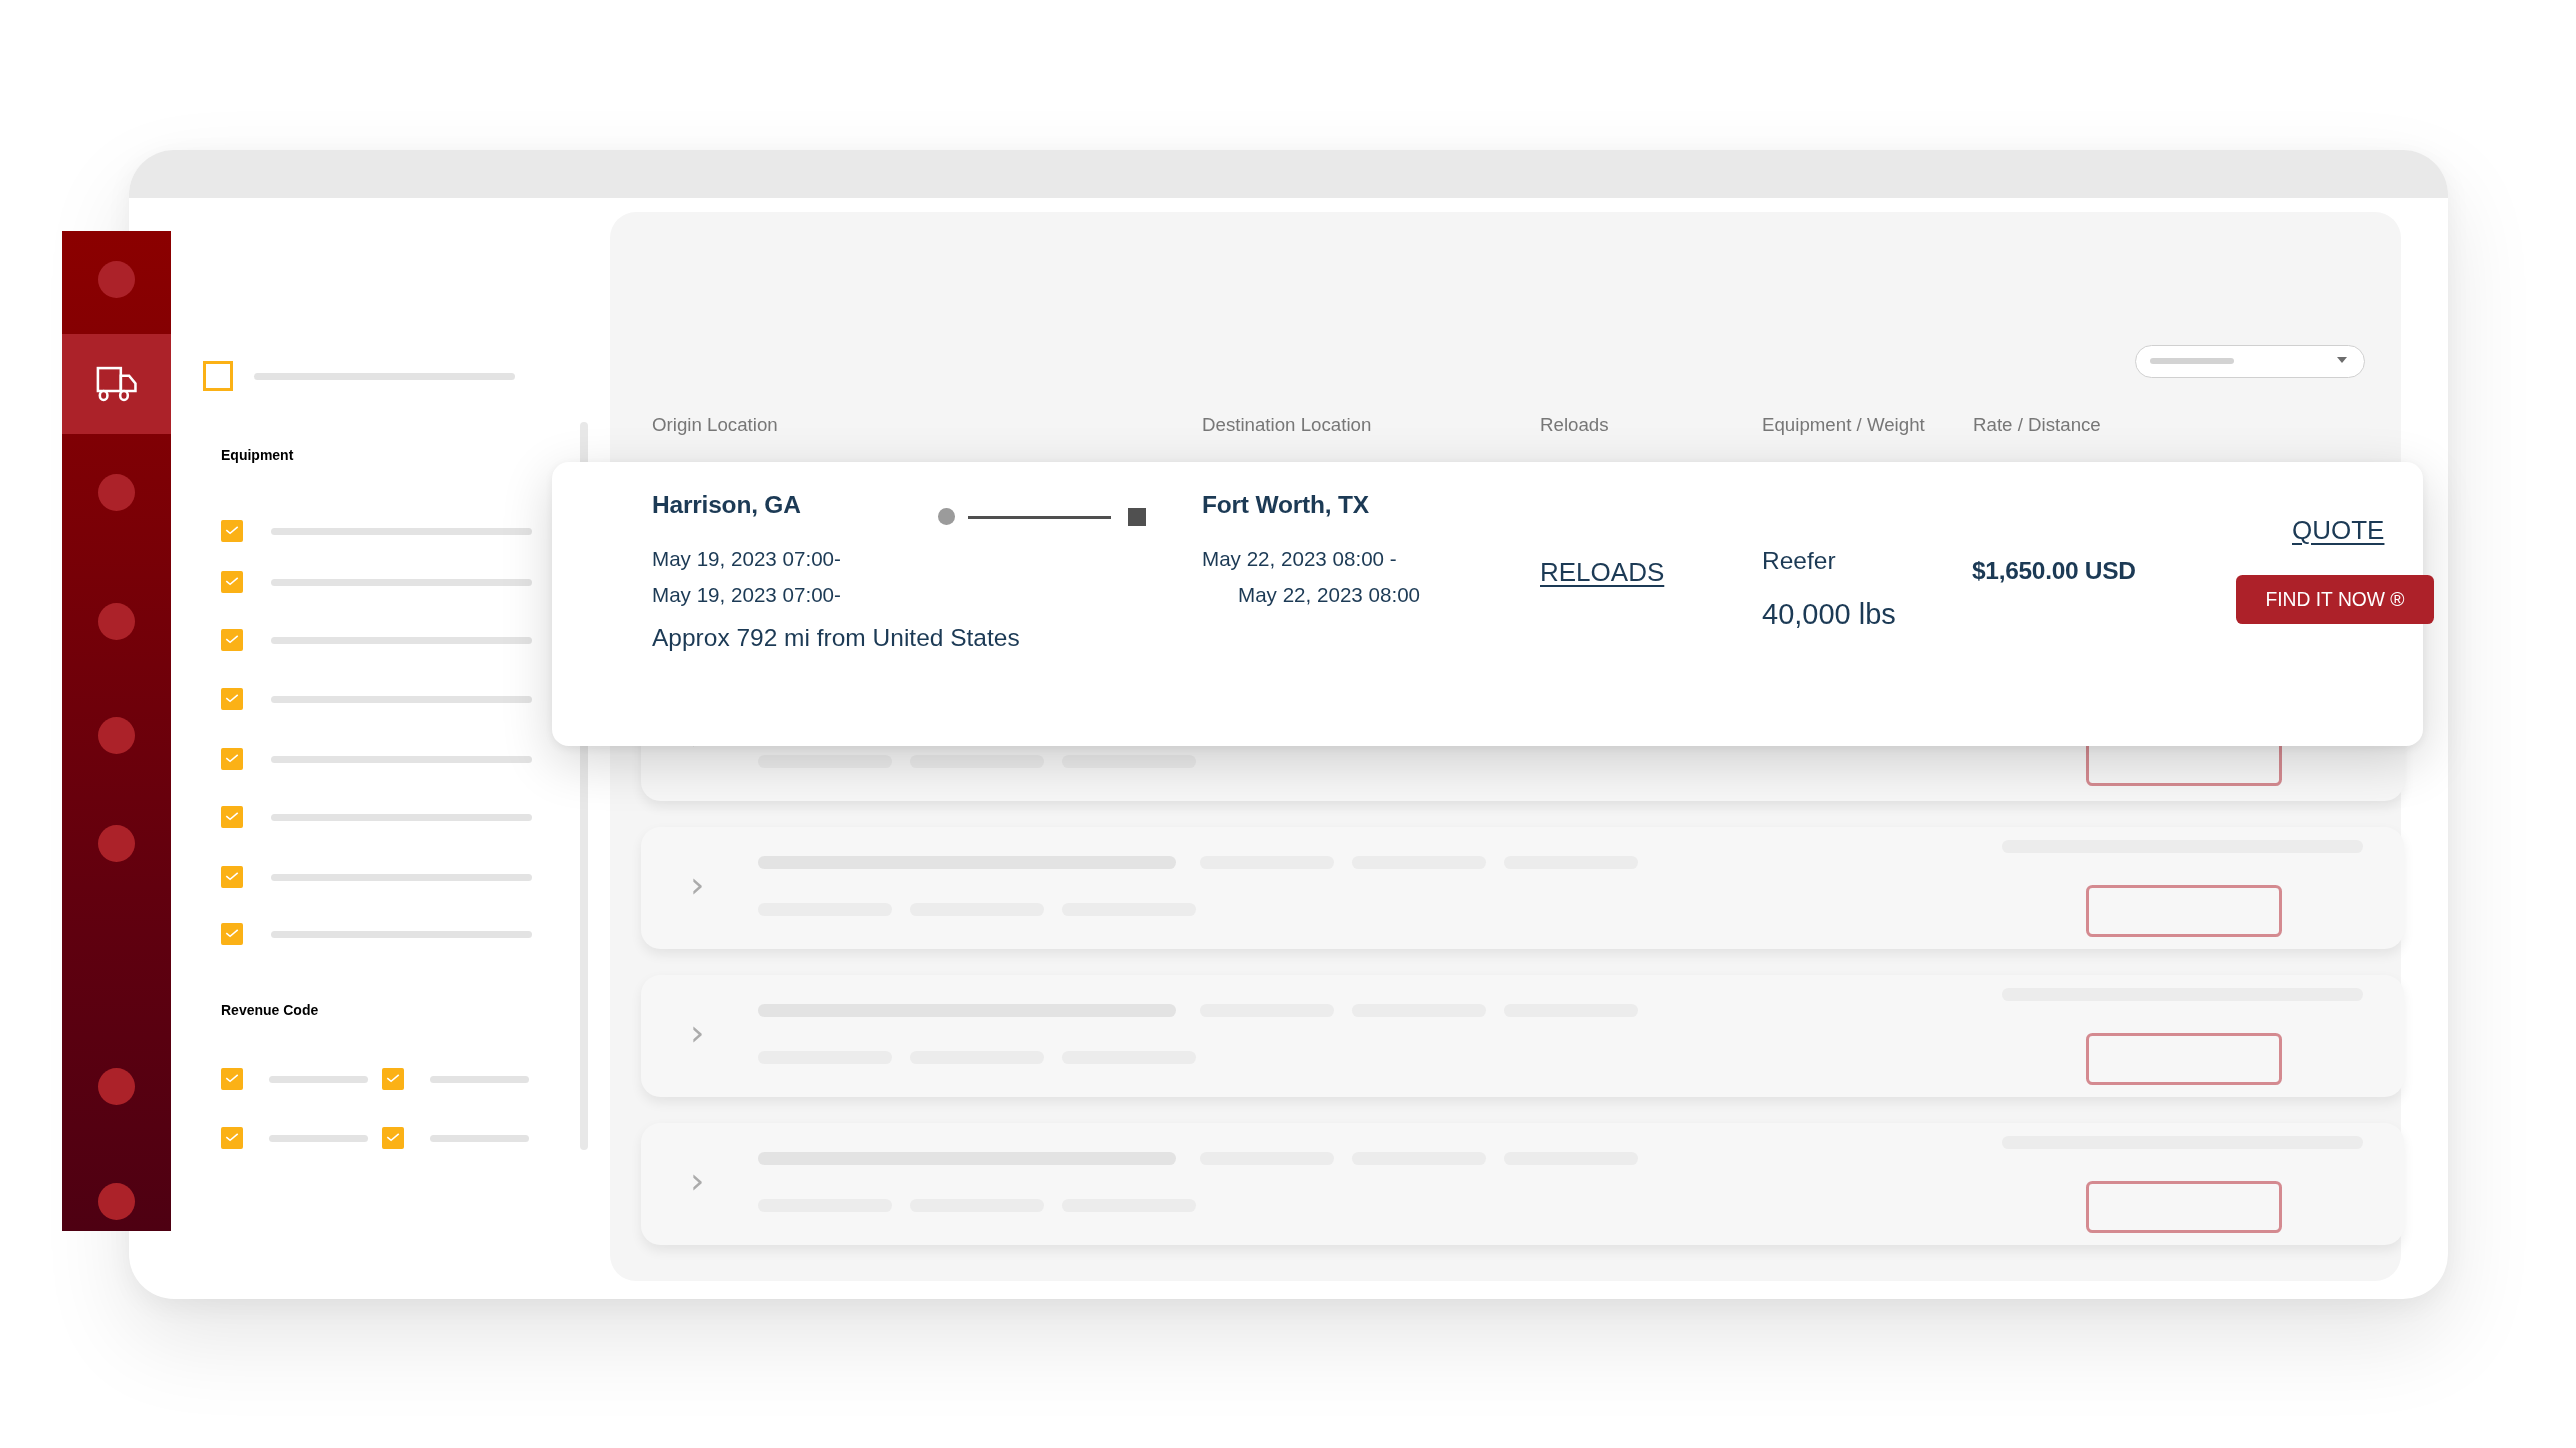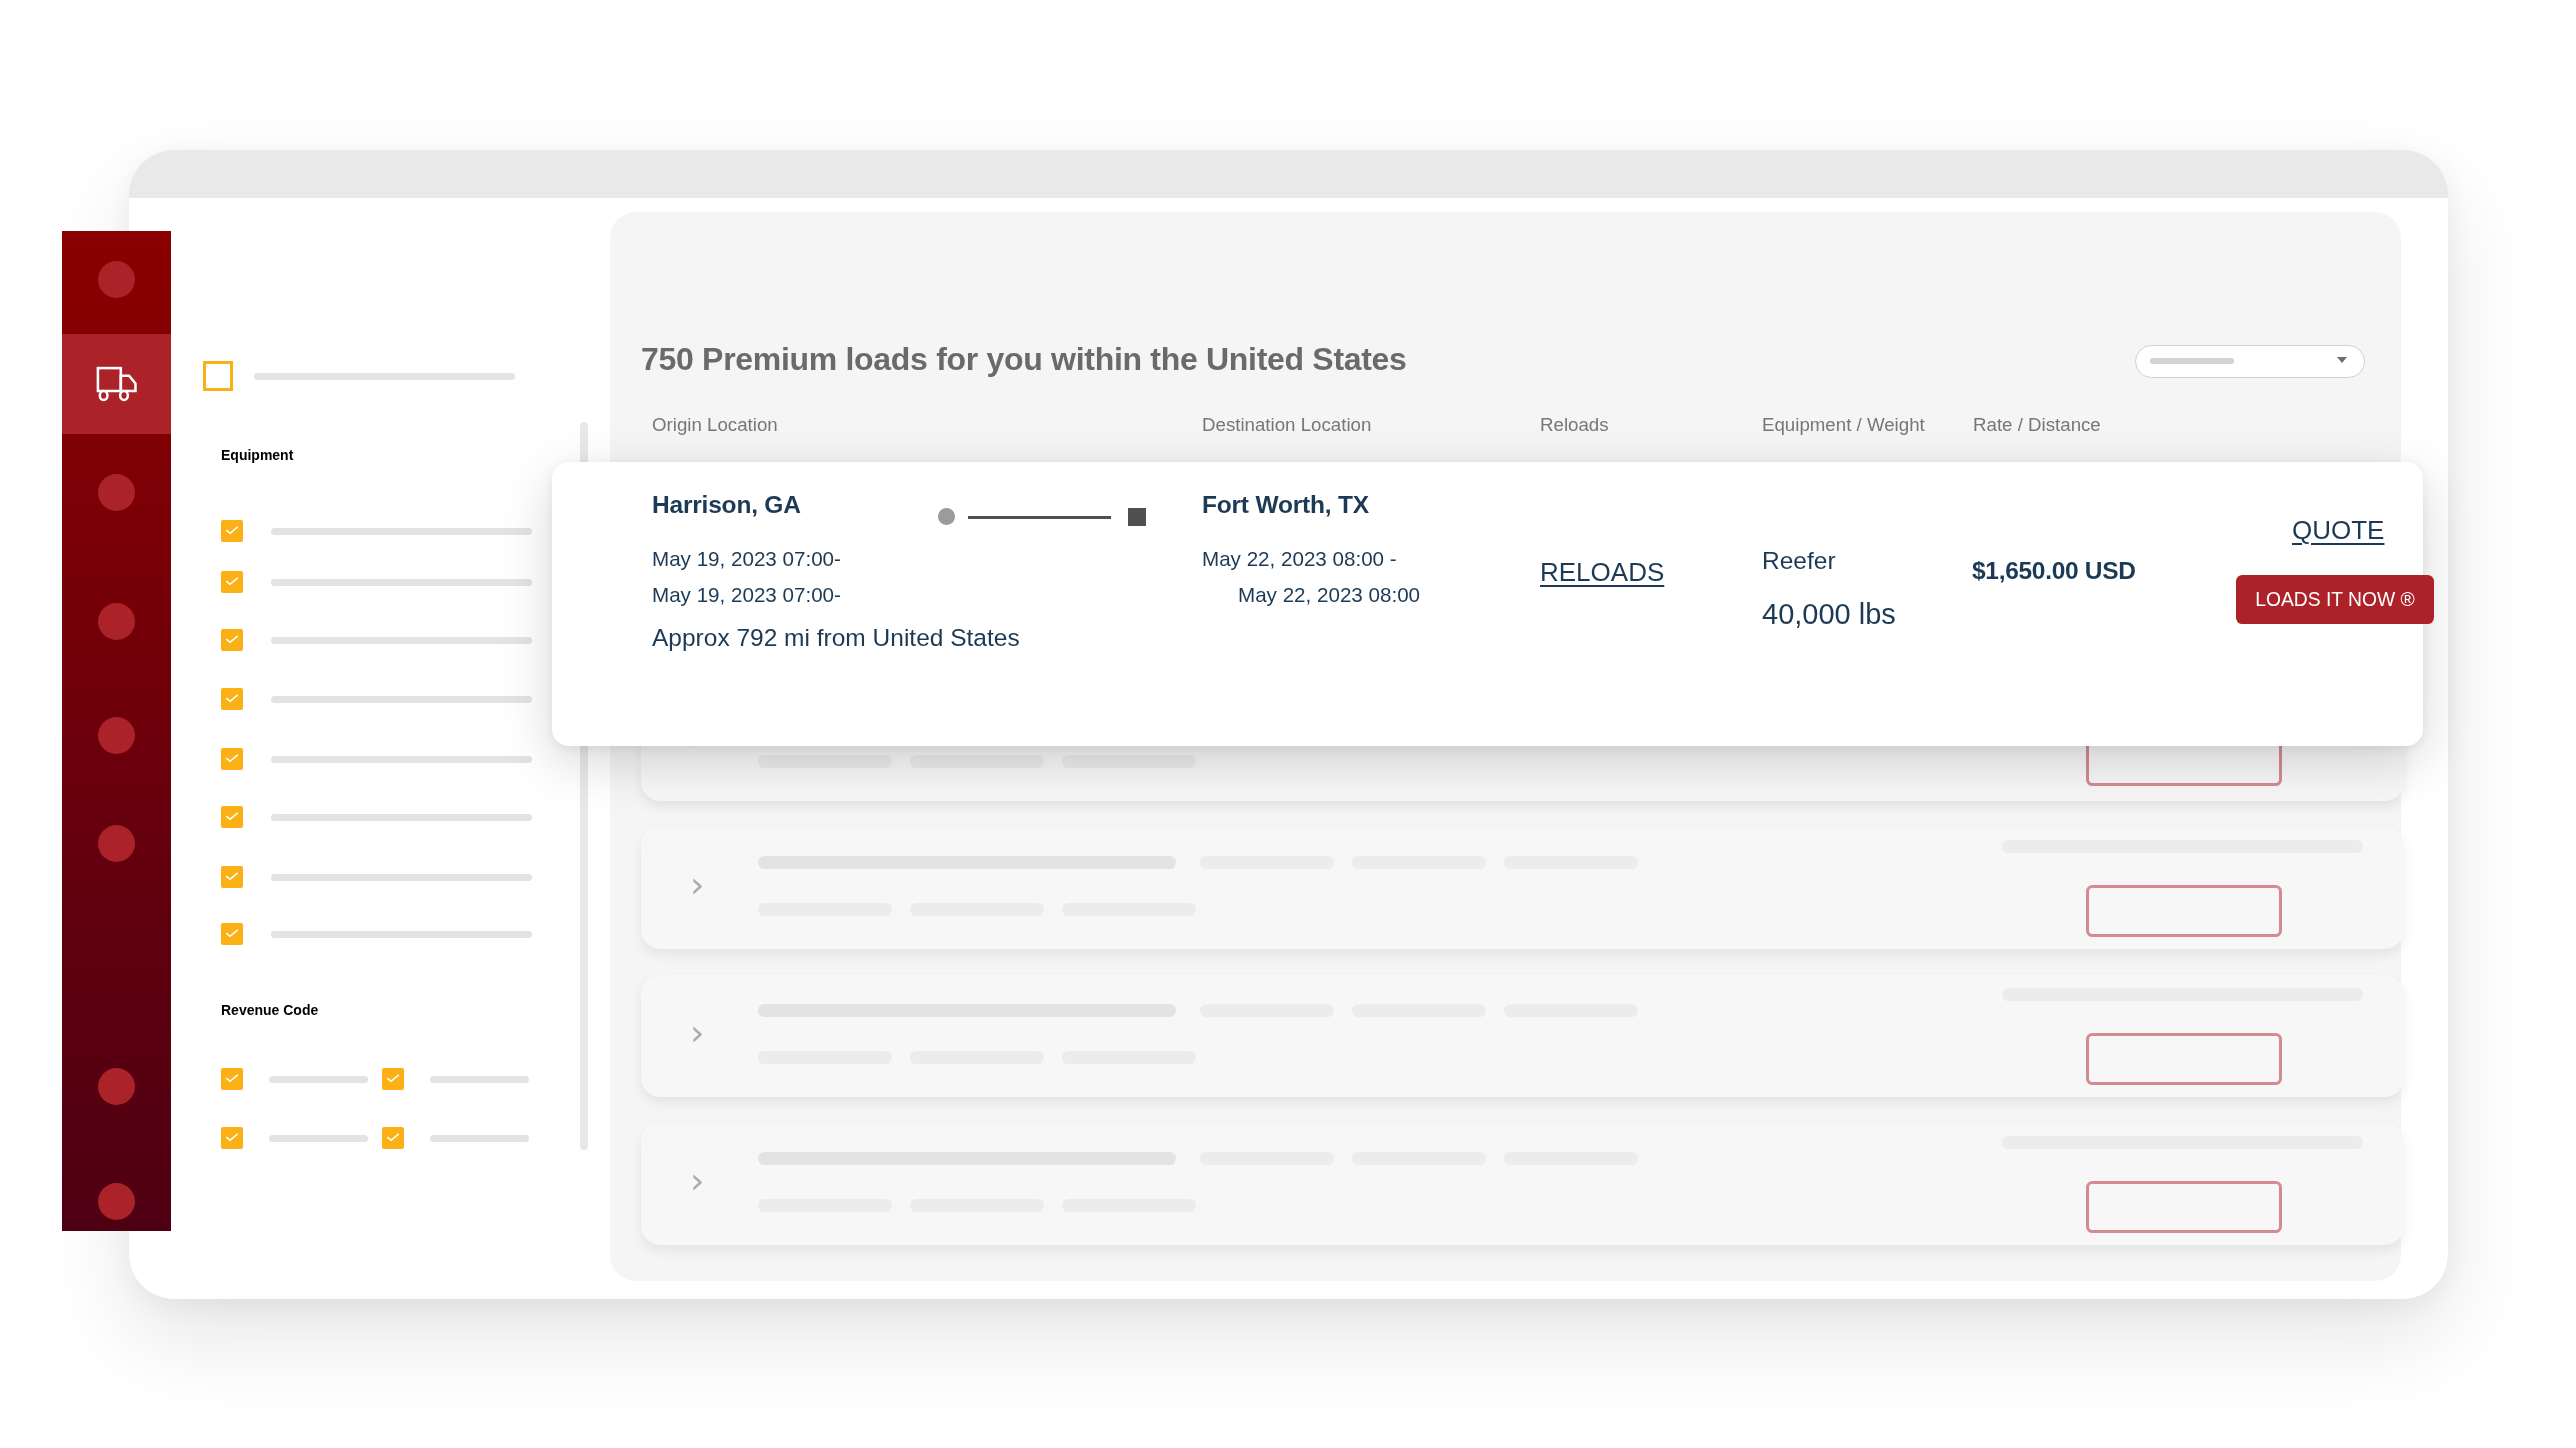--- a/index.html
+++ b/index.html
@@ -205,21 +205,20 @@
         </div>
     <div class="skel" style="width:99px;margin-left:26px"></div>
       </div>
     </div>
 
   <div class="scrollbar"></div>
 
   <div class="main"></div>
 
 
-  <div class="heading">750 Premium loads for you within the United States</div>
   <div class="sort-select">
     <div class="skel"></div>
     <div class="caret"></div>
   </div>
 
   <div class="col-h" style="left:652px">Origin Location</div>
   <div class="col-h" style="left:1202px">Destination Location</div>
   <div class="col-h" style="left:1540px">Reloads</div>
   <div class="col-h" style="left:1762px">Equipment / Weight</div>
   <div class="col-h" style="left:1973px">Rate / Distance</div>
@@ -289,16 +288,16 @@
 
     <div class="hc-city navy" style="left:650px">Fort Worth, TX</div>
     <div class="hc-date navy" style="left:650px; top:85px">May 22, 2023 08:00 -</div>
     <div class="hc-date navy" style="left:686px; top:121px">May 22, 2023 08:00</div>
 
     <div class="navy link" style="position:absolute; left:988px; top:95px; font-size:26px">RELOADS</div>
     <div class="navy" style="position:absolute; left:1210px; top:85px; font-size:24.5px">Reefer</div>
     <div class="navy" style="position:absolute; left:1210px; top:136px; font-size:29px">40,000 lbs</div>
     <div class="navy" style="position:absolute; left:1420px; top:95px; font-size:24.5px; font-weight:bold; letter-spacing:-0.3px">$1,650.00 USD</div>
     <div class="navy link" style="position:absolute; left:1740px; top:53px; font-size:26px">QUOTE</div>
-    <button class="book-btn">LOADS IT NOW ®</button>
+    <button class="book-btn">FIND IT NOW ®</button>
   </div>
 </div>
 
 
 </body></html>

